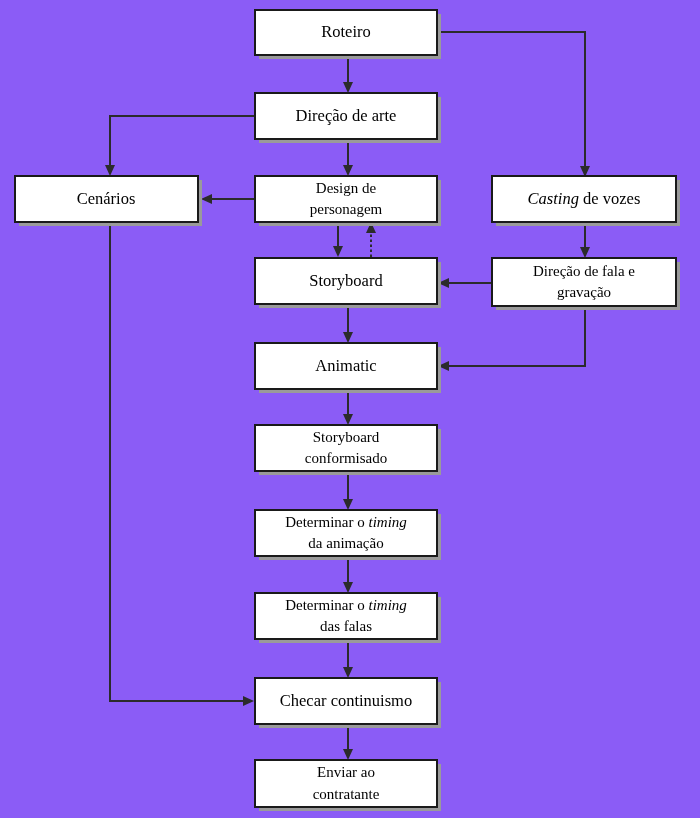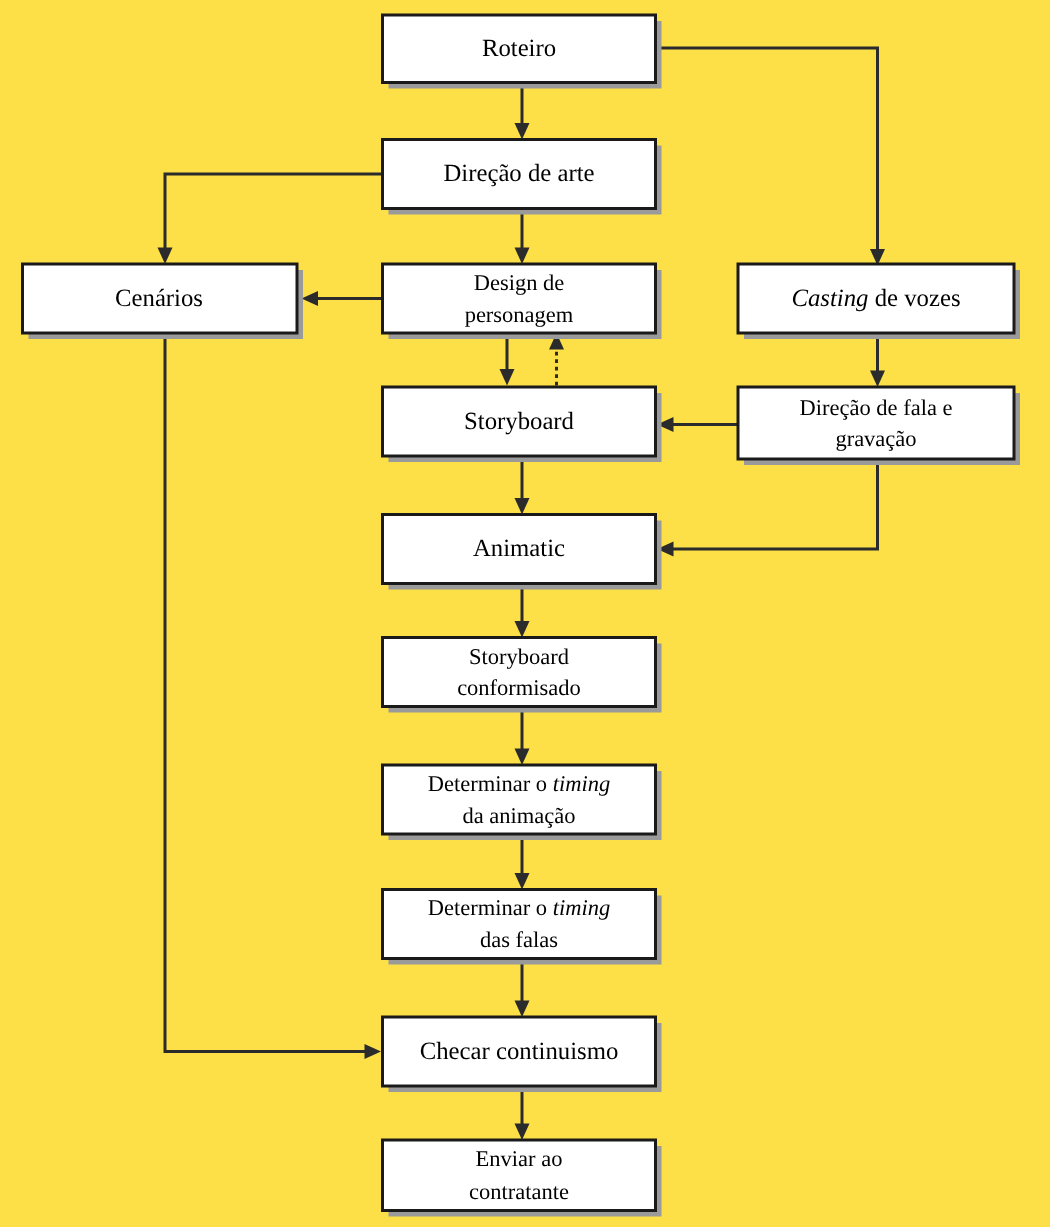--- a/index.html
+++ b/index.html
@@ -10,21 +10,21 @@
   body {
     width: 700px;
     height: 818px;
     font-family: "Liberation Serif", "DejaVu Serif", serif;
     overflow: hidden;
   }
   #flowchart-root {
     position: relative;
     width: 700px;
     height: 818px;
-    background: #fde047;
+    background: #8b5cf6;
   }
   svg.chart-canvas {
     display: block;
     width: 700px;
     height: 818px;
   }
   .node-box {
     fill: #ffffff;
     stroke: #1a1a1a;
     stroke-width: 2;

